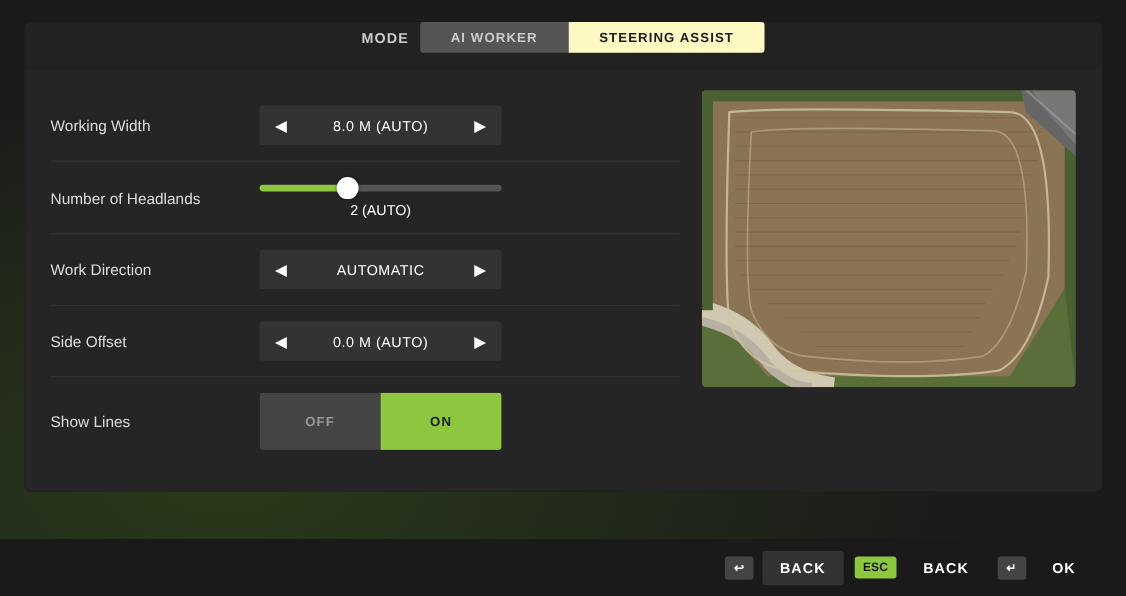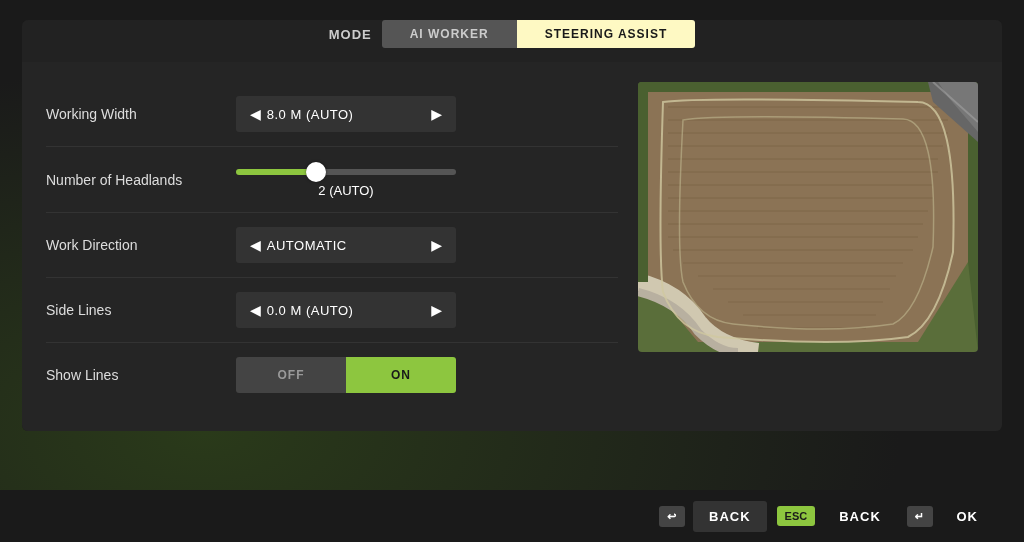--- a/index.html
+++ b/index.html
@@ -131,20 +131,21 @@
       color: #fff;
       font-size: 14px;
       cursor: pointer;
       padding: 4px 6px;
       line-height: 1;
     }
 
     .value-text {
       font-size: 13px;
       color: #fff;
+      text-align: center;
       flex: 1;
       letter-spacing: 0.5px;
     }
 
     .headlands-control {
       flex-direction: column;
       align-items: flex-start;
     }
 
     .slider-container {
@@ -179,21 +180,21 @@
       color: #fff;
       text-align: center;
       width: 220px;
     }
 
     .toggle-control {
       display: flex;
       border-radius: 3px;
       overflow: hidden;
       width: 220px;
-      height: 36px;
+      height: 52px;
     }
 
     .toggle-off {
       flex: 1;
       display: flex;
       align-items: center;
       justify-content: center;
       background: #444;
       color: #999;
       font-size: 12px;
@@ -353,21 +354,21 @@
         <div class="setting-control">
           <div class="value-selector">
             <button class="arrow-btn">◀</button>
             <span class="value-text">AUTOMATIC</span>
             <button class="arrow-btn">▶</button>
           </div>
         </div>
       </div>
 
       <div class="setting-row">
-        <span class="setting-label">Side Lines</span>
+        <span class="setting-label">Side Offset</span>
         <div class="setting-control">
           <div class="value-selector">
             <button class="arrow-btn">◀</button>
             <span class="value-text">0.0 M (AUTO)</span>
             <button class="arrow-btn">▶</button>
           </div>
         </div>
       </div>
 
       <div class="setting-row">

